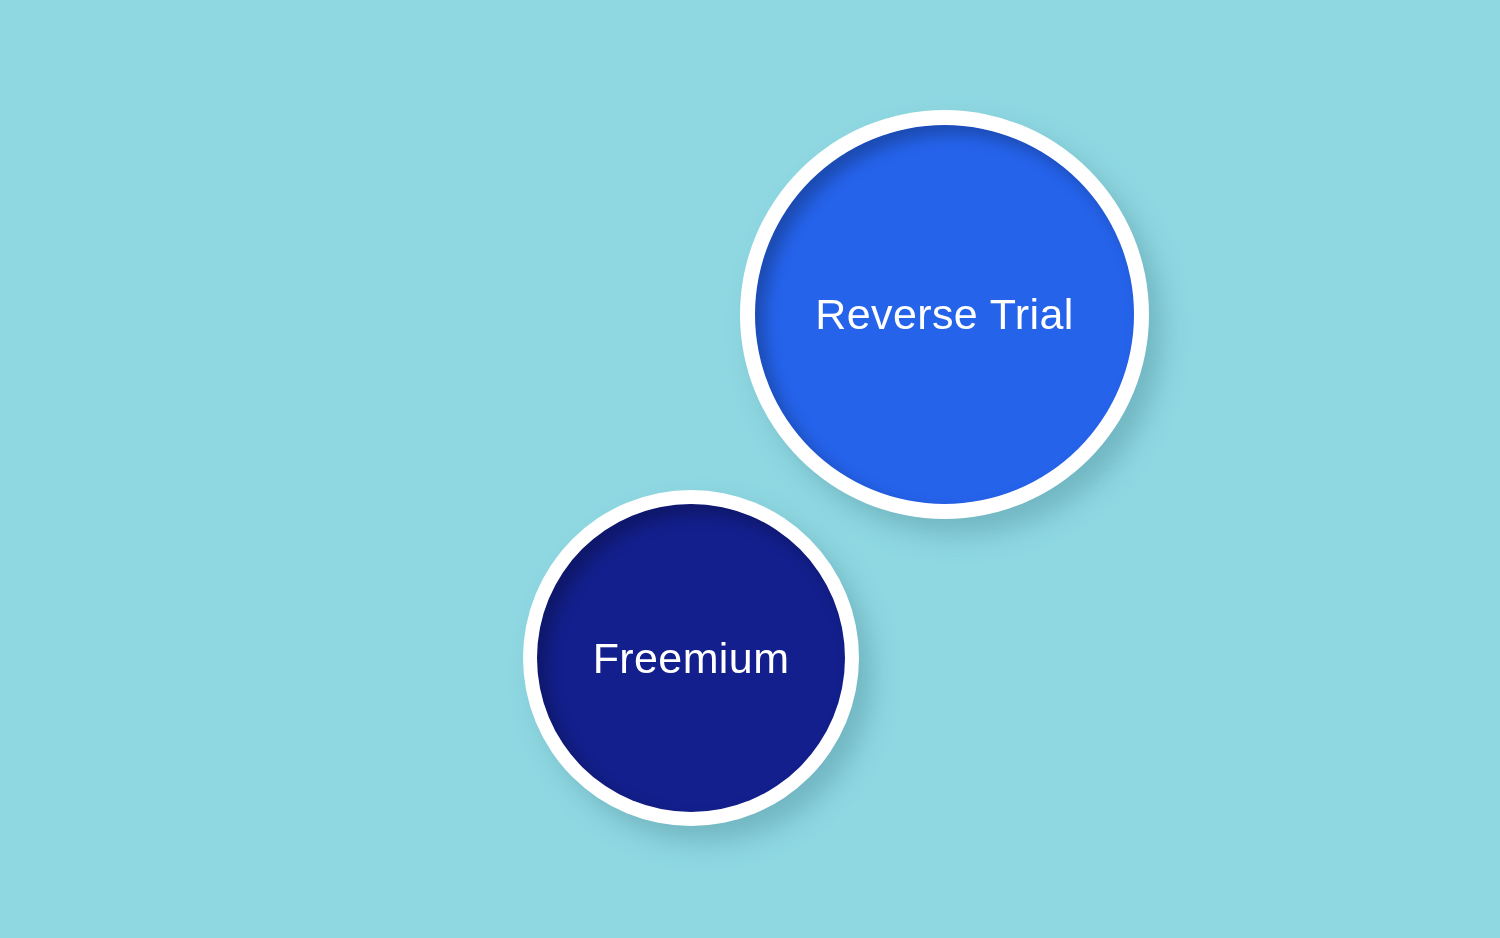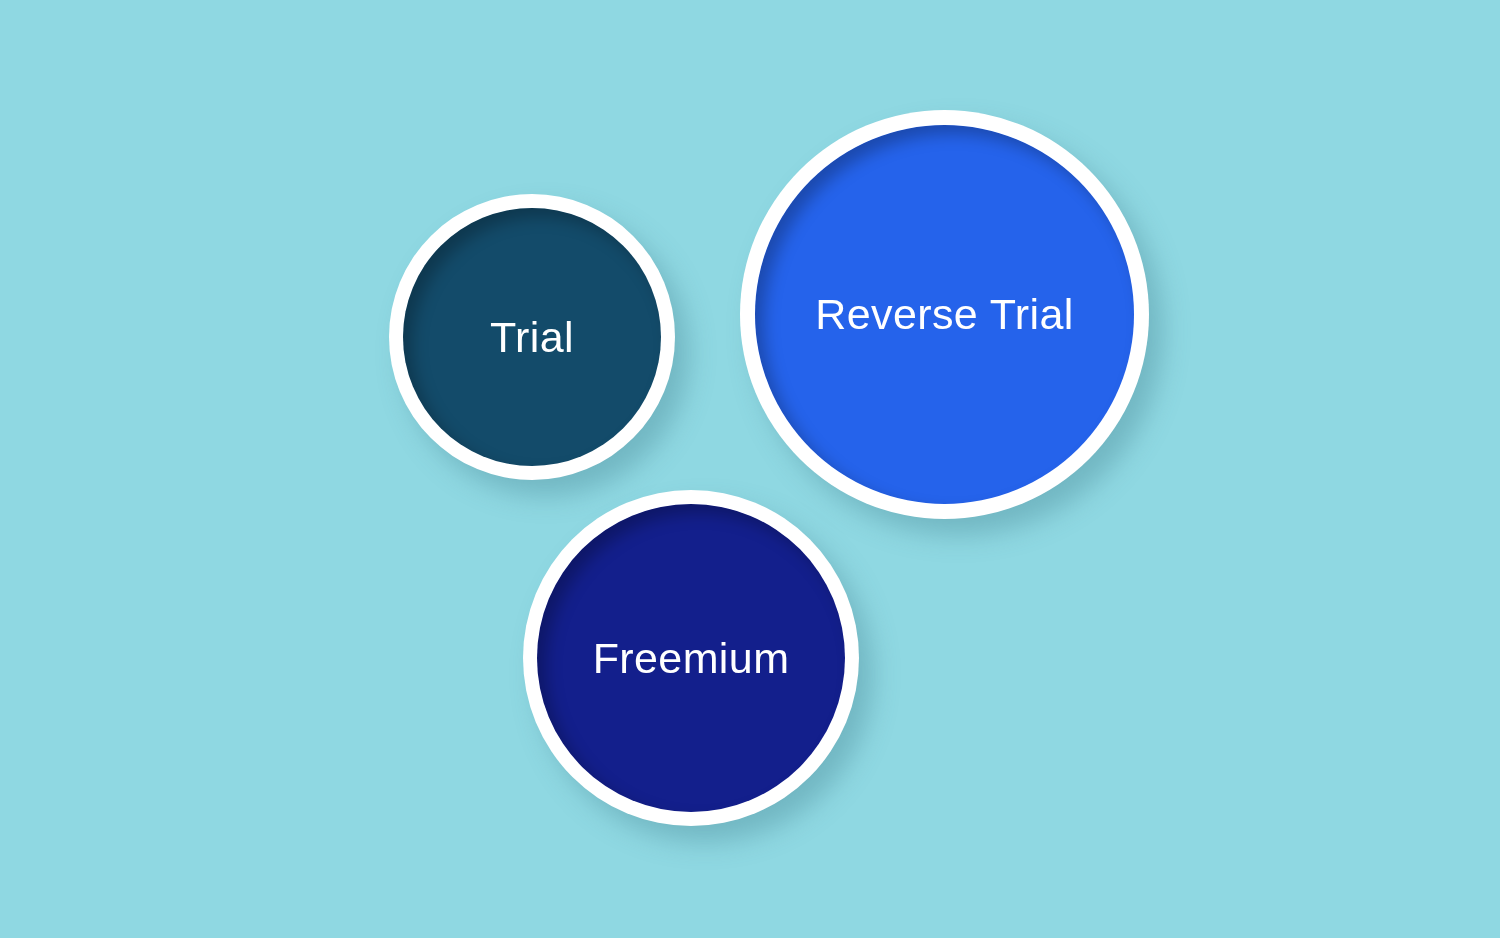--- a/index.html
+++ b/index.html
@@ -94,25 +94,20 @@
     height: 336px;
     padding: 14px;
   }
   #node-freemium .label { font-size: 43px; }
 </style>
 </head>
 <body>
 
 <div id="canvas" style="width: 1500px; height: 938px; background: rgb(143, 216, 226);">
 
-  <div class="node" id="node-trial" style="background: rgb(255, 255, 255);">
-    <div class="disc" style="background: rgb(19, 75, 106);">
-      <span class="label" style="color: rgb(255, 255, 255);">Trial</span>
-    </div>
-  </div>
 
   <div class="node" id="node-freemium" style="background: rgb(255, 255, 255);">
     <div class="disc" style="background: rgb(19, 31, 140);">
       <span class="label" style="color: rgb(255, 255, 255);">Freemium</span>
     </div>
   </div>
 
   <div class="node" id="node-reverse-trial" style="background: rgb(255, 255, 255);">
     <div class="disc" style="background: rgb(37, 99, 235);">
       <span class="label" style="color: rgb(255, 255, 255);">Reverse Trial</span>

